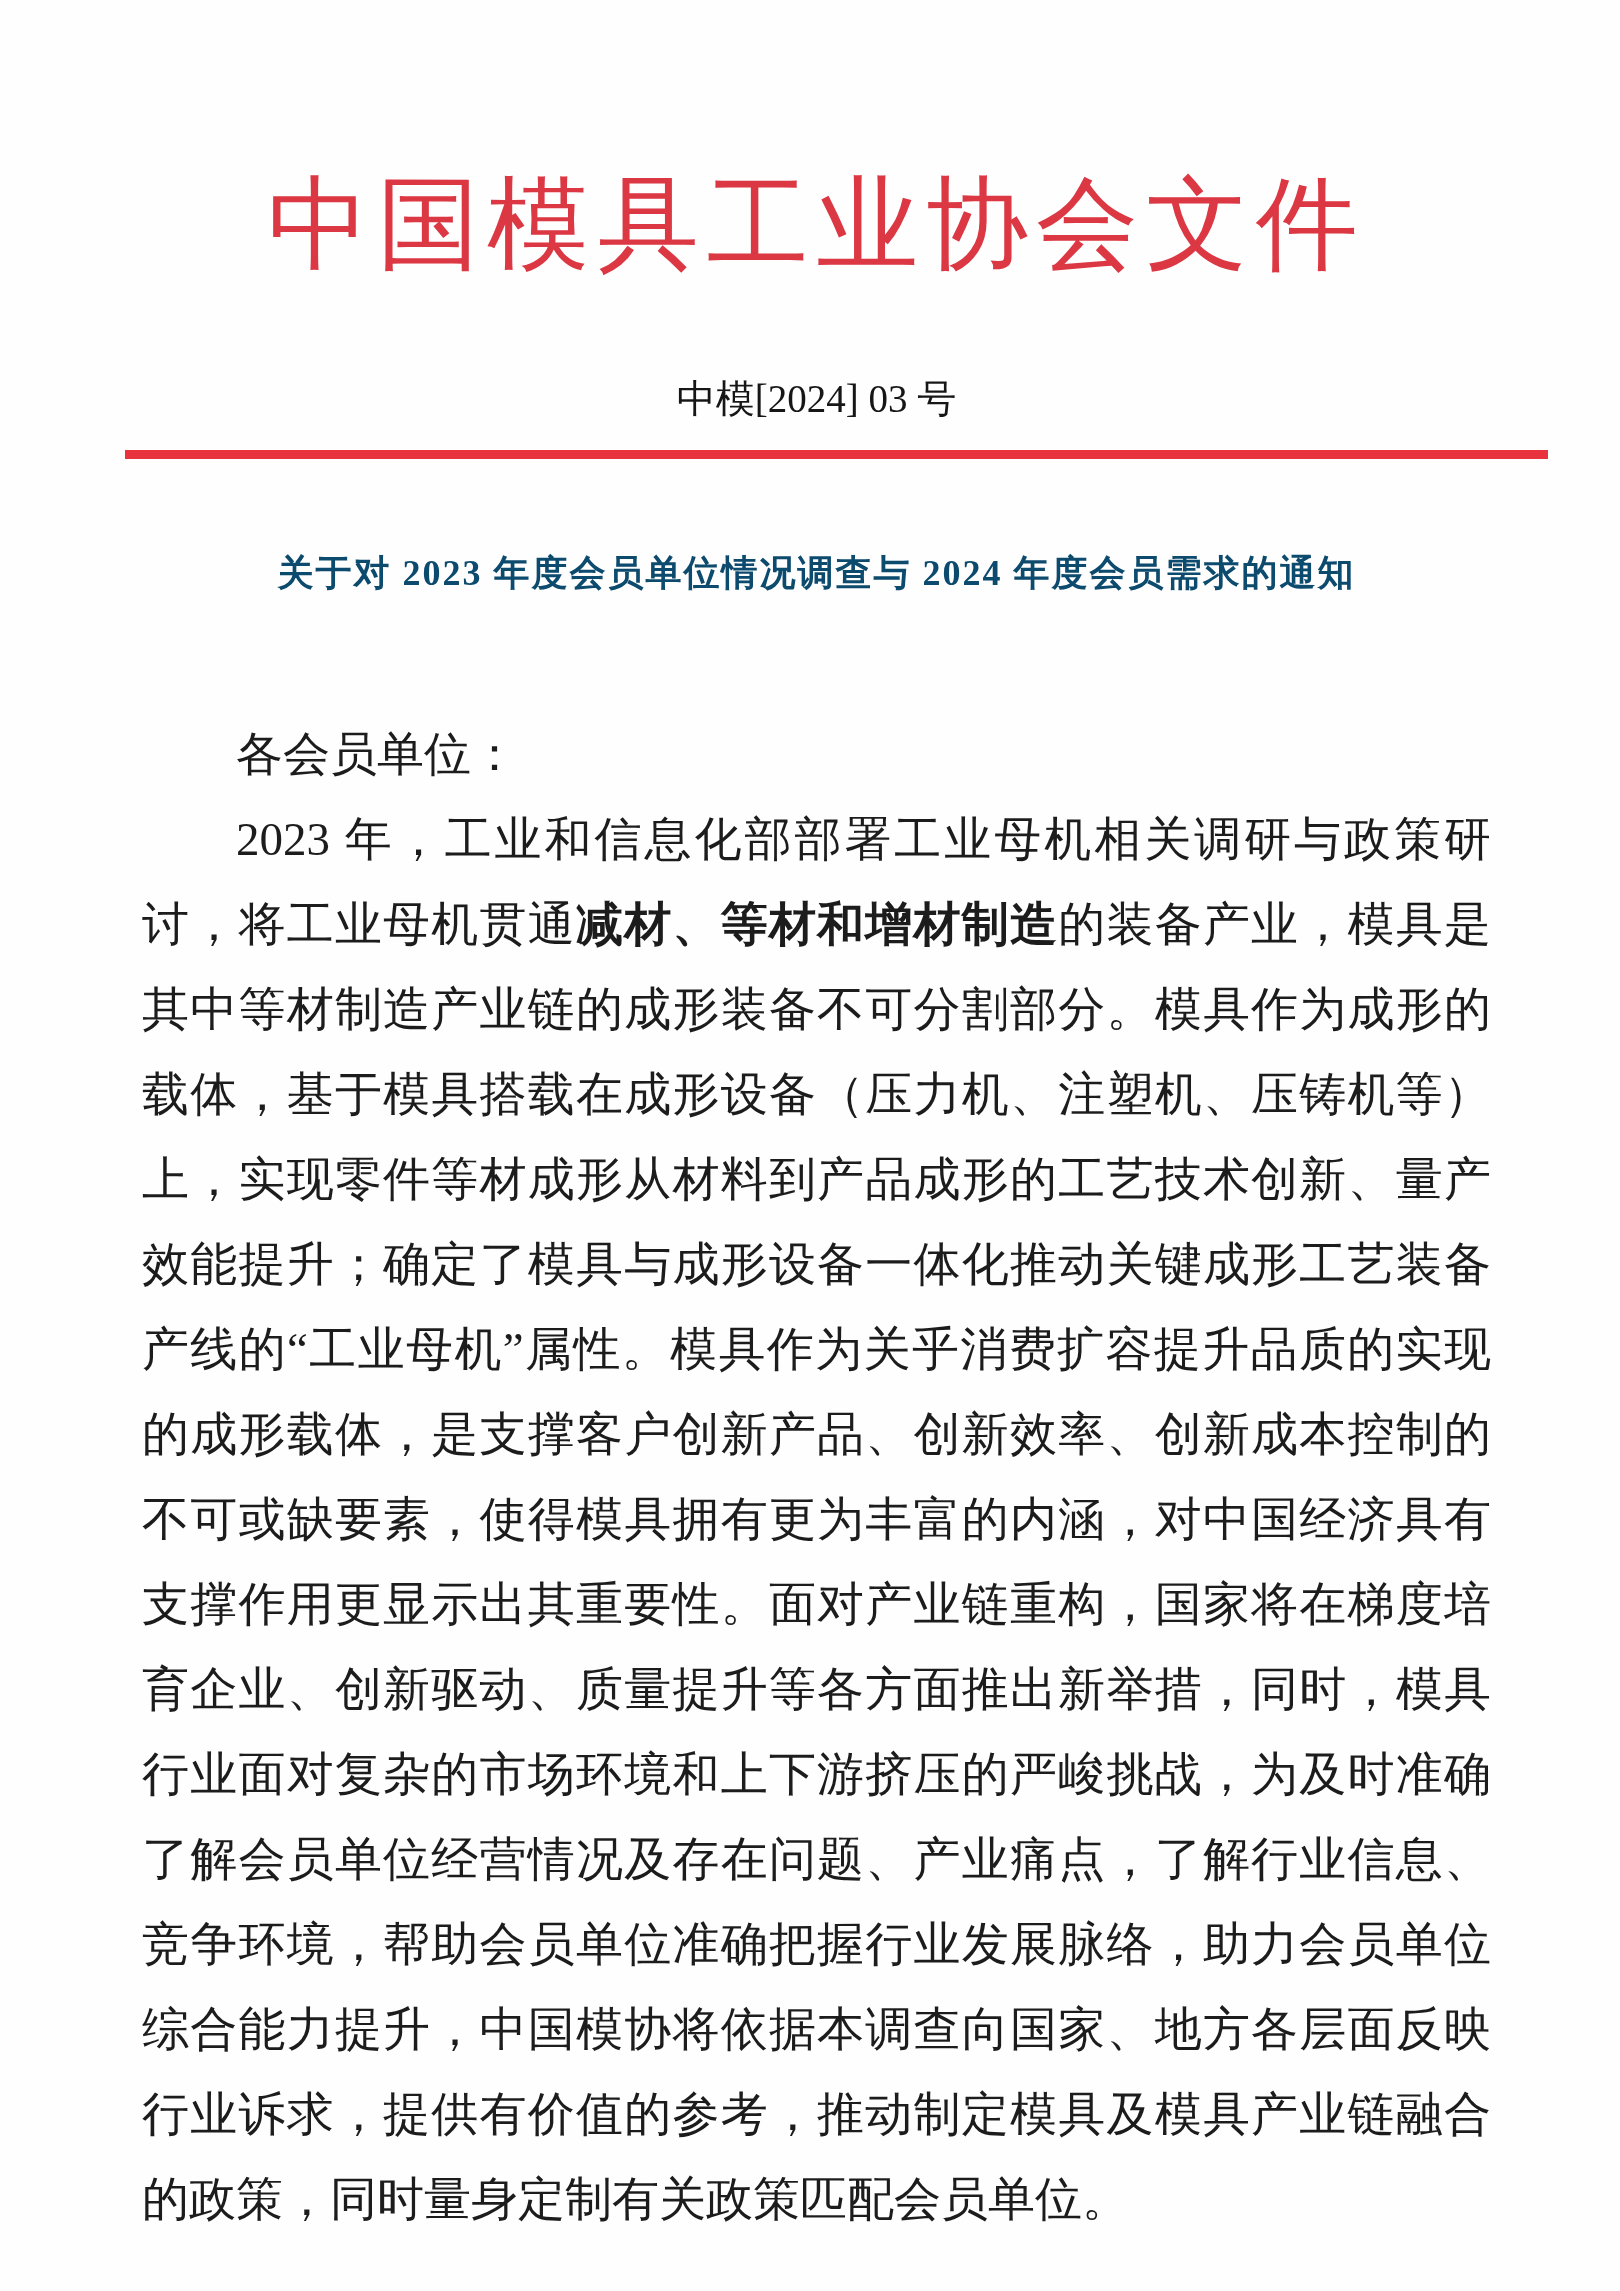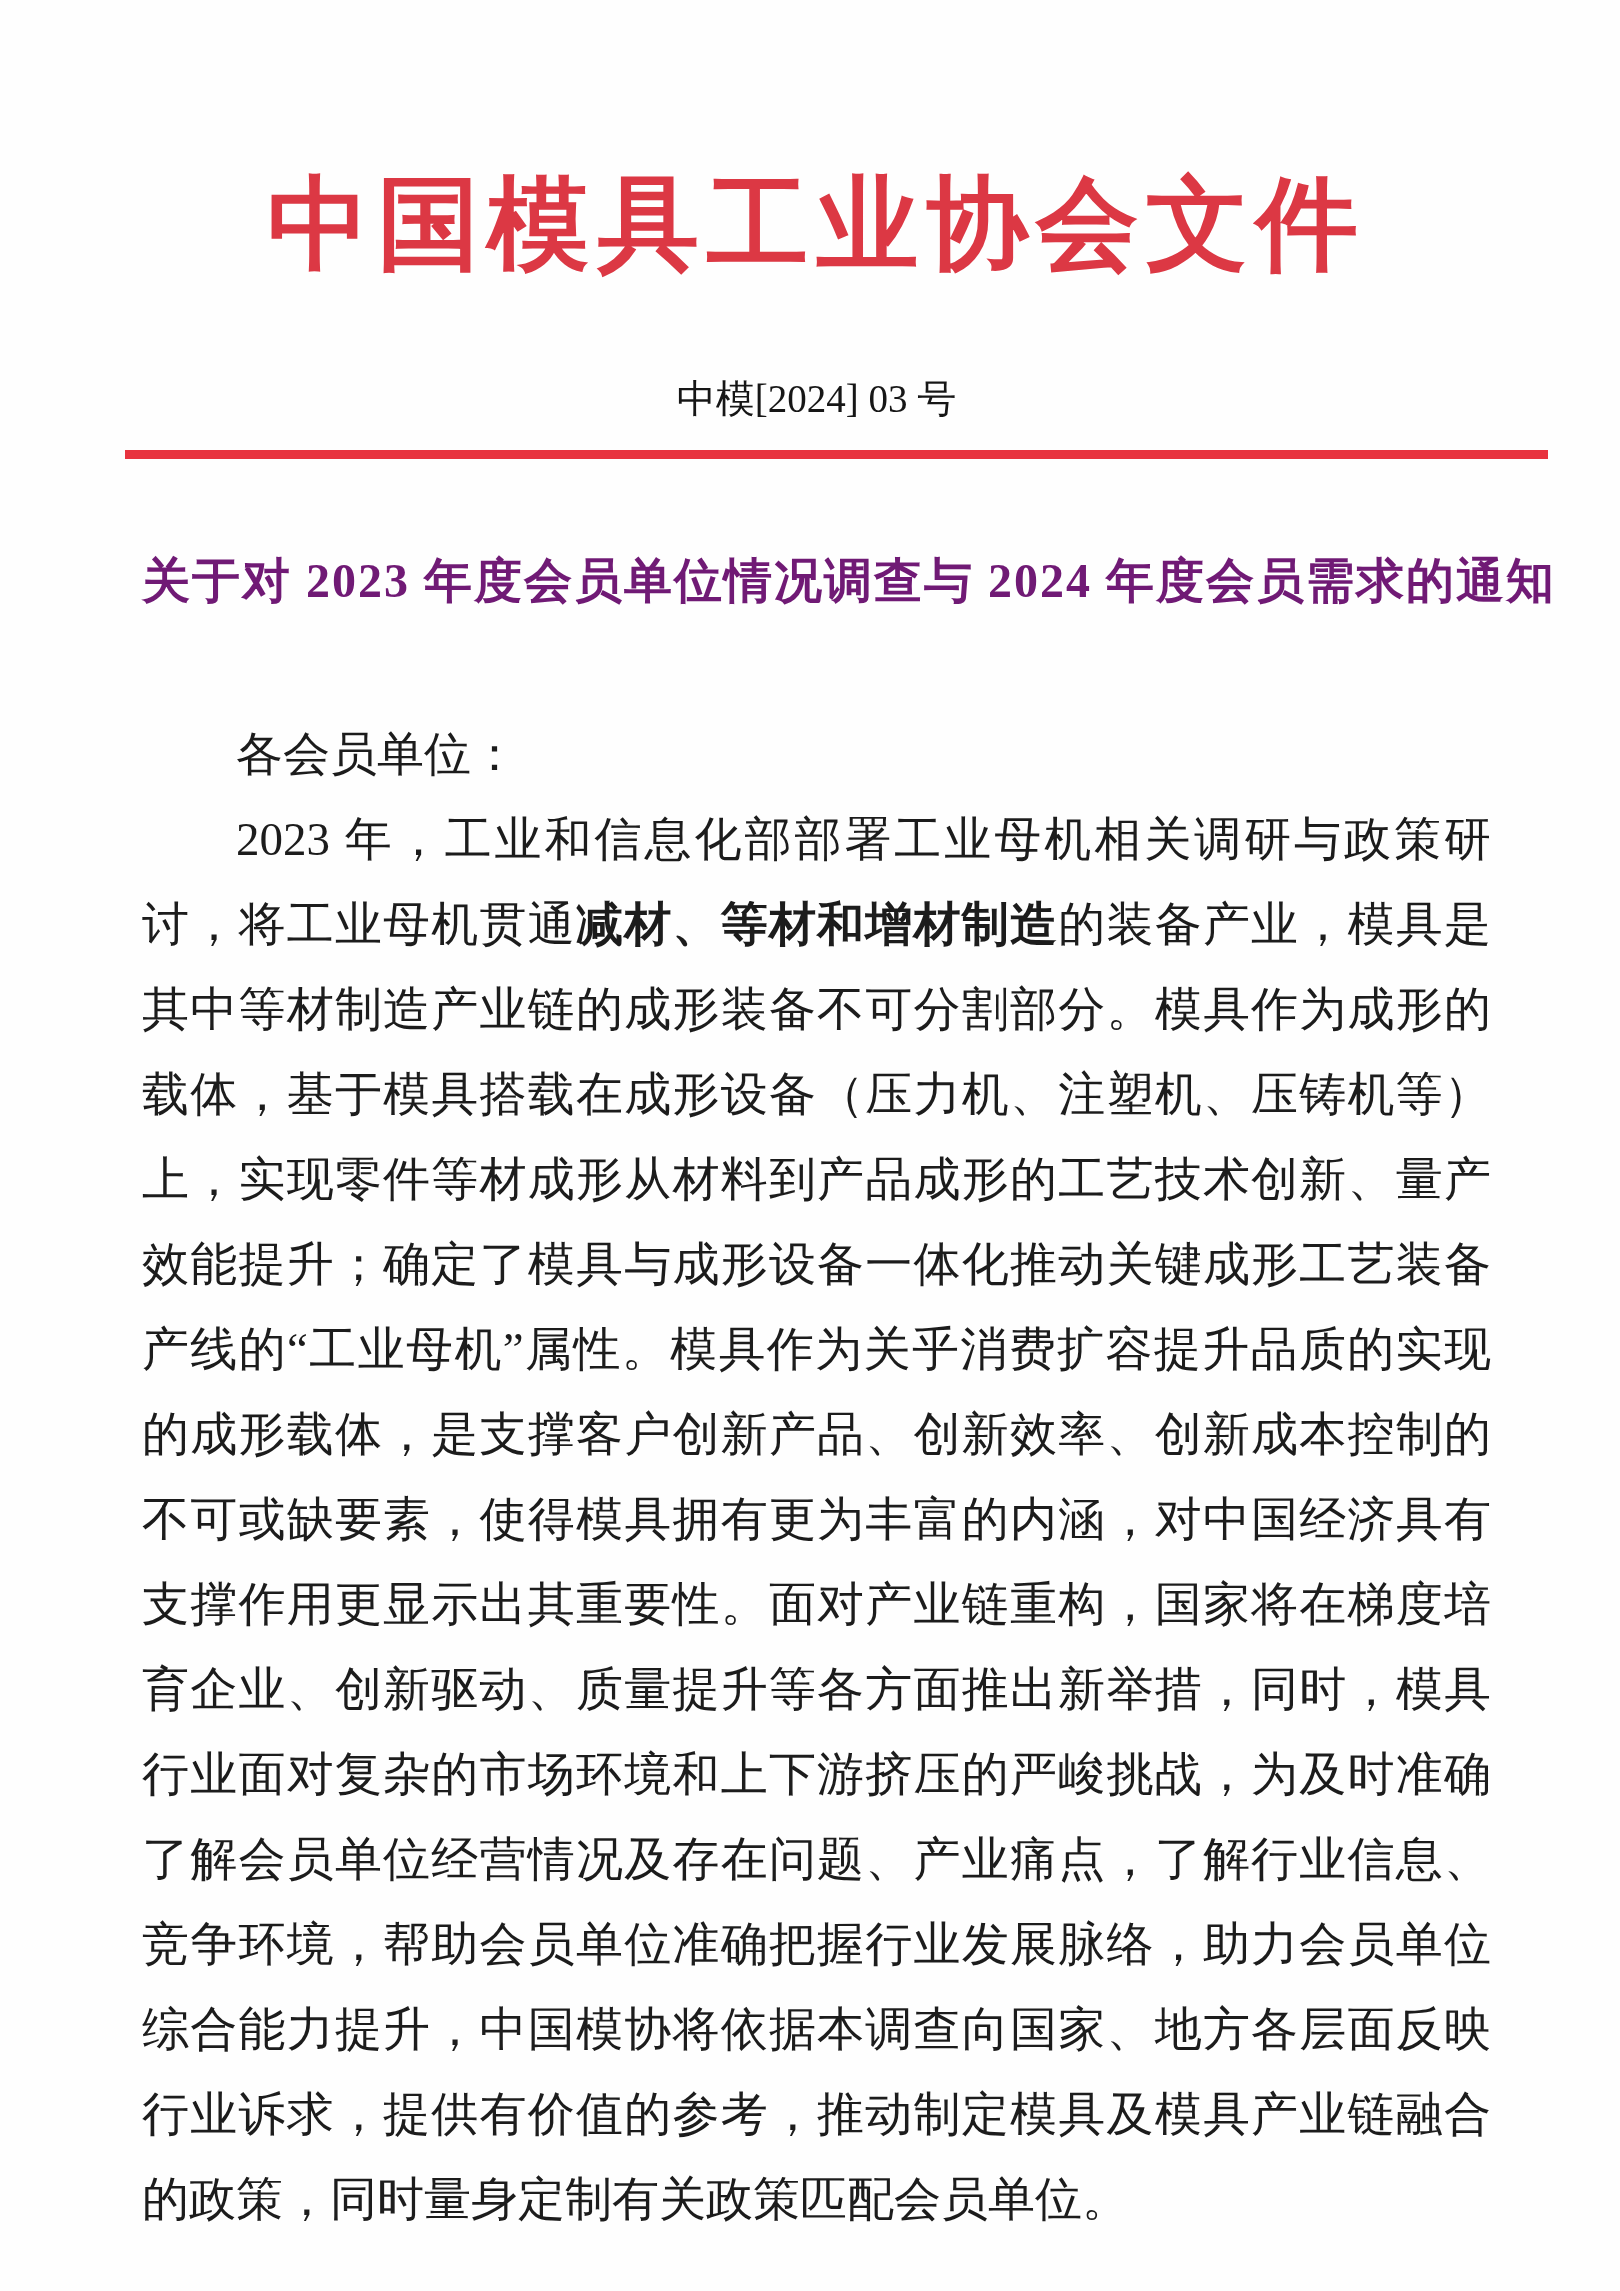--- a/index.html
+++ b/index.html
@@ -23,21 +23,21 @@
     width: 1349px;
     height: 100%;
   }
   .org-title {
     position: absolute;
     top: 169px;
     left: 0;
     width: 100%;
     text-align: center;
     font-size: 102px;
-    font-weight: bold;
+    font-weight: normal;
     letter-spacing: 7.8px;
     line-height: 1.1;
     white-space: nowrap;
   }
   .doc-number {
     position: absolute;
     top: 372px;
     left: 0;
     width: 100%;
     text-align: center;
@@ -52,24 +52,24 @@
     width: 1423px;
     height: 8.8px;
     border: none;
   }
   .notice-title {
     position: absolute;
     top: 549px;
     left: 0;
     width: 100%;
     text-align: center;
-    font-size: 48px;
+    font-size: 36px;
     font-weight: bold;
     letter-spacing: 2px;
-    color: #701a75;
+    color: #0c4a6e;
     white-space: nowrap;
   }
   .body-text {
     position: absolute;
     top: 712px;
     left: 0;
     width: 1349px;
     font-size: 47px;
     line-height: 85px;
     text-align: justify;

